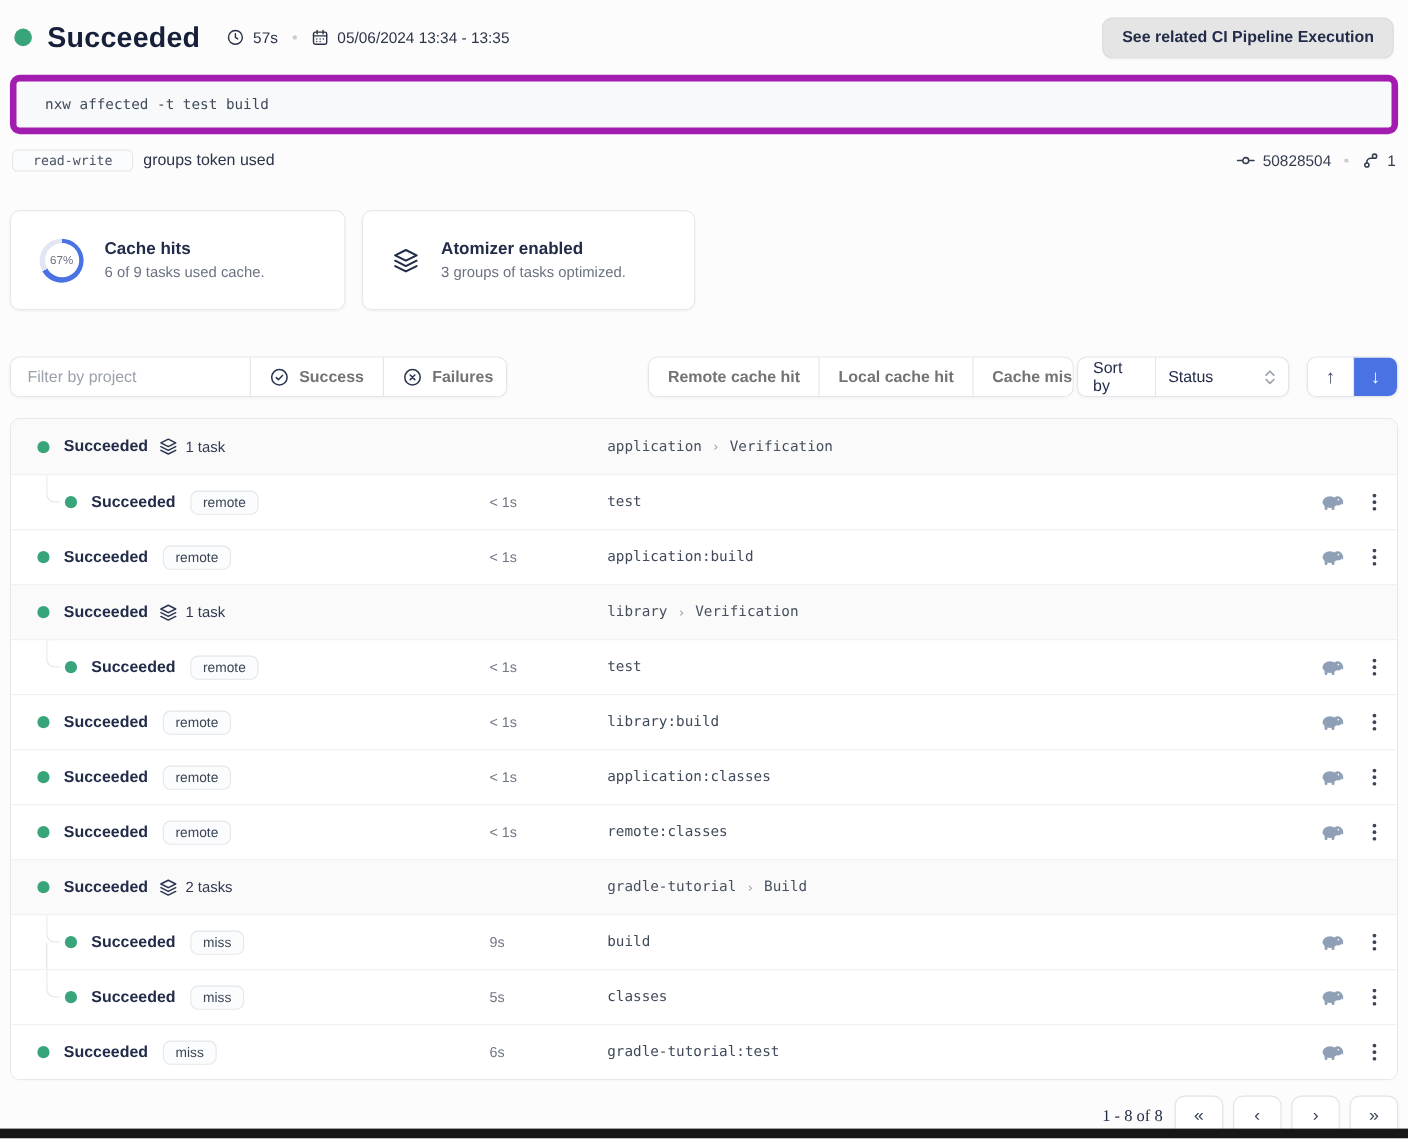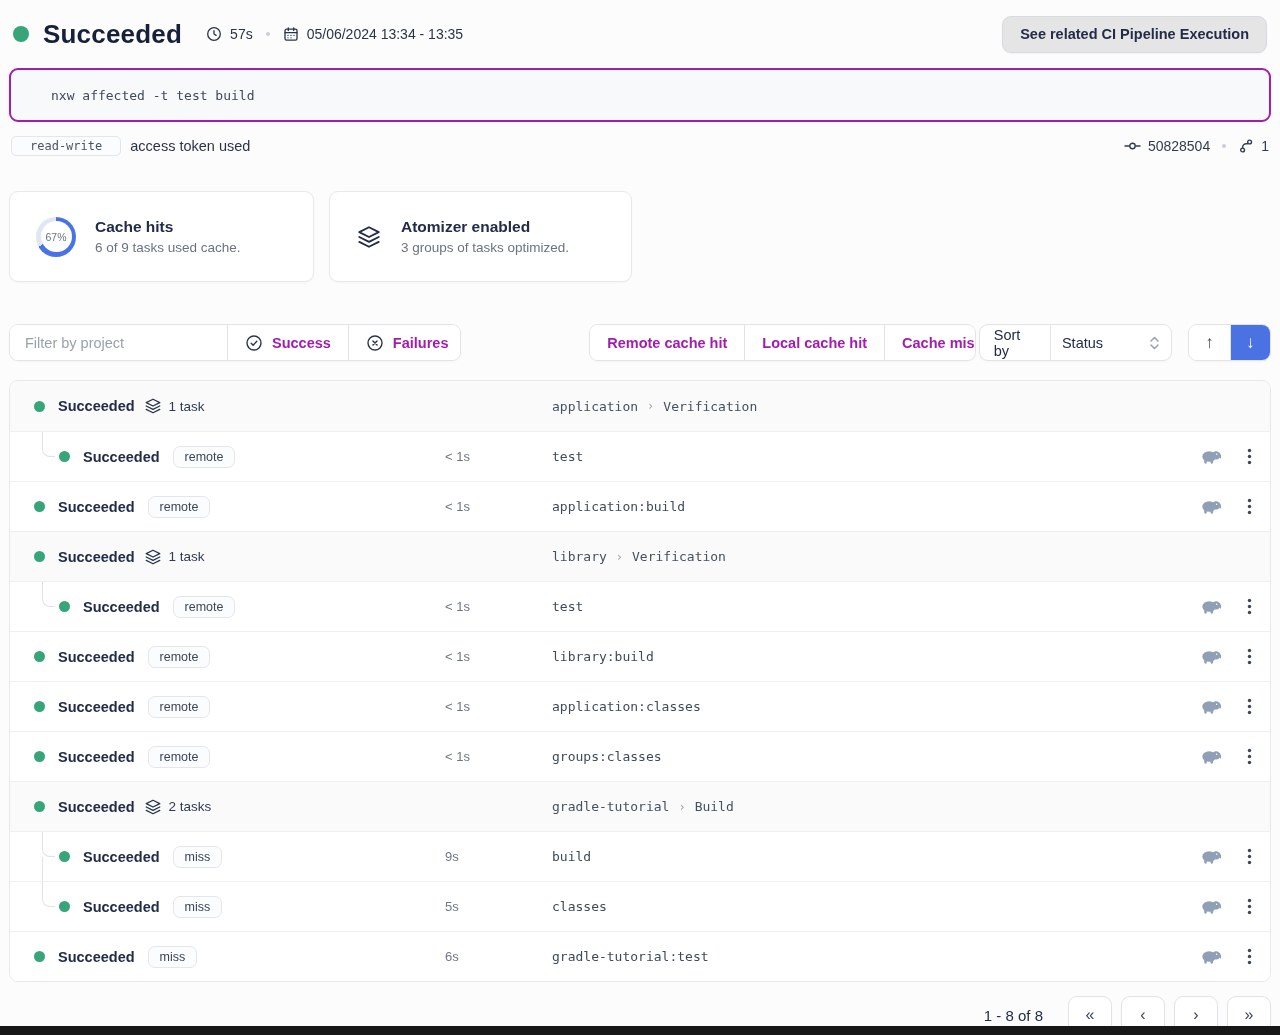--- a/index.html
+++ b/index.html
@@ -15,22 +15,22 @@
   .hdr { display:flex; align-items:center; height:42px; margin-top:13px; padding:0 4px; }
   .hdr-dot { width:16px; height:16px; border-radius:50%; background:#38a47a; margin-right:14px; }
   .hdr-title { font-size:26px; font-weight:700; color:#17203a; letter-spacing:.2px; }
   .hdr-meta { display:flex; align-items:center; margin-left:24px; gap:8px; font-size:14px; color:#2b3347; }
   .sep-dot { width:4px; height:4px; border-radius:50%; background:#c9ced6; margin:0 5px; }
   .hdr-btn { margin-left:auto; height:37px; padding:0 17px; background:#e5e5e5;
     border:1px solid #d7dae0; border-radius:9px; font-size:14.5px; font-weight:700;
     color:#222c49; display:flex; align-items:center; box-shadow:0 1px 2px rgba(20,30,60,.04); cursor:pointer; }
 
   
-  .cmd { margin-top:13px; height:54px; background:#f8f9fb; border:2px solid #a21caf;
-    border-radius:9px; display:flex; align-items:center; padding-left:40px;
+  .cmd { margin-top:13px; height:54px; background:#f8f9fb; border:6px solid #a21caf;
+    border-radius:9px; display:flex; align-items:center; padding-left:26px;
     font-size:13px; color:#3f4a5a; }
 
   
   .tok { margin-top:11px; display:flex; align-items:center; padding:0 2px; height:26px; }
   .tok-badge { font-size:12px; color:#4b5563; background:#fbfcfd; border:1px solid #e4e6ea;
     border-radius:5px; padding:2px 18px; }
   .tok-text { margin-left:9px; font-size:14.5px; color:#2b3347; }
   .tok-right { margin-left:auto; display:flex; align-items:center; gap:7px; font-size:14px; color:#333c4e; }
 
   
@@ -48,21 +48,21 @@
 
   
   .toolbar { margin-top:42px; display:flex; align-items:center; }
   .grp { display:flex; align-items:stretch; background:#fff; border:1px solid #e2e4e8;
     border-radius:9px; overflow:hidden; height:37px; box-shadow:0 1px 2px rgba(20,30,60,.03); }
   .grp > * + * { border-left:1px solid #e2e4e8; }
   .flt-input { width:241px; border:none; outline:none; padding:0 15px; font-size:14.5px;
     font-family:inherit; color:#222c49; background:#fff; }
   .flt-input::placeholder { color:#9aa1ac; }
   .seg { display:flex; align-items:center; gap:9px; padding:0 17px; font-size:14.5px;
-    font-weight:700; color:#a21caf; background:#fff; cursor:pointer; white-space:nowrap; }
+    font-weight:700; color:#737373; background:#fff; cursor:pointer; white-space:nowrap; }
   .cache-grp { margin-left:128px; }
   .sort-grp { margin-left:3px; }
   .sort-label { display:flex; align-items:center; padding:0 14px; font-size:14.5px; color:#222c49; }
   .sort-sel { display:flex; align-items:center; width:130px; padding:0 11px; font-size:14.5px;
     color:#222c49; cursor:pointer; justify-content:space-between; }
   .dir-grp { margin-left:16px; }
   .dir-btn { width:43px; display:flex; align-items:center; justify-content:center;
     font-size:17px; color:#3c465a; cursor:pointer; background:#fff; }
   .dir-btn.active { background:#4a72e3; color:#fff; }
 
@@ -86,21 +86,21 @@
   .psep { color:#9aa1ac; margin:0 9px; font-size:12px; }
   .ricons { position:absolute; right:18px; display:flex; align-items:center; gap:24px; }
   .icon-btn { display:flex; align-items:center; justify-content:center; cursor:pointer; background:none; border:none; }
   .elbow { position:absolute; left:32px; top:0; width:13px; height:25px;
     border-left:1.5px solid #dfe2e7; border-bottom:1.5px solid #dfe2e7; border-bottom-left-radius:8px; }
   .elbow.cont::after { content:""; position:absolute; left:-1.5px; top:25px; height:26px; width:0;
     border-left:1.5px solid #dfe2e7; }
 
   
   .pager { margin-top:14px; display:flex; align-items:center; justify-content:flex-end; gap:9px; padding-right:0; }
-  .pager-label { font-size:15px; color:#242d47; margin-right:16px; }
+  .pager-label { font-size:15px; color:#242d47; margin-right:2px;font-family:Liberation Serif, serif; }
   .pg-btn { width:44px; height:38px; background:#fff; border:1px solid #e2e4e8; border-radius:9px;
     display:flex; align-items:center; justify-content:center; font-size:16px; color:#3c465a;
     cursor:pointer; box-shadow:0 1px 2px rgba(20,30,60,.03); }
 
   .bottom-bar { position:absolute; left:0; bottom:0; width:1280px; height:9px; background:#171717; }
   svg { display:block; }
 </style>
 </head>
 <body>
 
@@ -126,21 +126,21 @@
       </span>
       <span>05/06/2024 13:34 - 13:35</span>
     </span>
     <button class="hdr-btn">See related CI Pipeline Execution</button>
   </div>
 
   <div class="cmd mono">nxw affected -t test build</div>
 
   <div class="tok">
     <span class="tok-badge mono">read-write</span>
-    <span class="tok-text">access token used</span>
+    <span class="tok-text">groups token used</span>
     <span class="tok-right">
       <span>
         <svg width="17" height="16" viewBox="0 0 17 16" fill="none" stroke="#333c4e" stroke-width="1.4" stroke-linecap="round">
             <line x1="1" y1="8" x2="5" y2="8"></line>
             <circle cx="8.5" cy="8" r="2.7"></circle>
             <line x1="12" y1="8" x2="16" y2="8"></line>
           </svg>
       </span>
       <span>50828504</span>
       <span class="sep-dot"></span>
@@ -399,21 +399,21 @@
             </svg>
           </button>
         </span>
     </div>
       <div class="row task">
 
       <span class="dot"></span>
       <span class="status">Succeeded</span>
       <span class="badge">remote</span>
       <span class="time">&lt; 1s</span>
-      <span class="name">groups:classes</span>
+      <span class="name">remote:classes</span>
       <span class="ricons">
           <button class="icon-btn">
             <svg width="23" height="17" viewBox="0 0 24 18" fill="#8fa0b6">
               <ellipse cx="9.5" cy="9" rx="7.2" ry="5.6"></ellipse>
               <rect x="4.3" y="12" width="2.7" height="4.6" rx="1.2"></rect>
               <rect x="11" y="12" width="2.7" height="4.6" rx="1.2"></rect>
               <circle cx="16.8" cy="7.8" r="4.4"></circle>
               <path d="M19.8 4.8c2 1.2 2.9 3.8 2.2 6.4l-1.7-.5c.5-1.8.1-3.6-1.3-4.6z"></path>
               <circle cx="17.5" cy="6.6" r=".8" fill="#fff"></circle>
             </svg>

